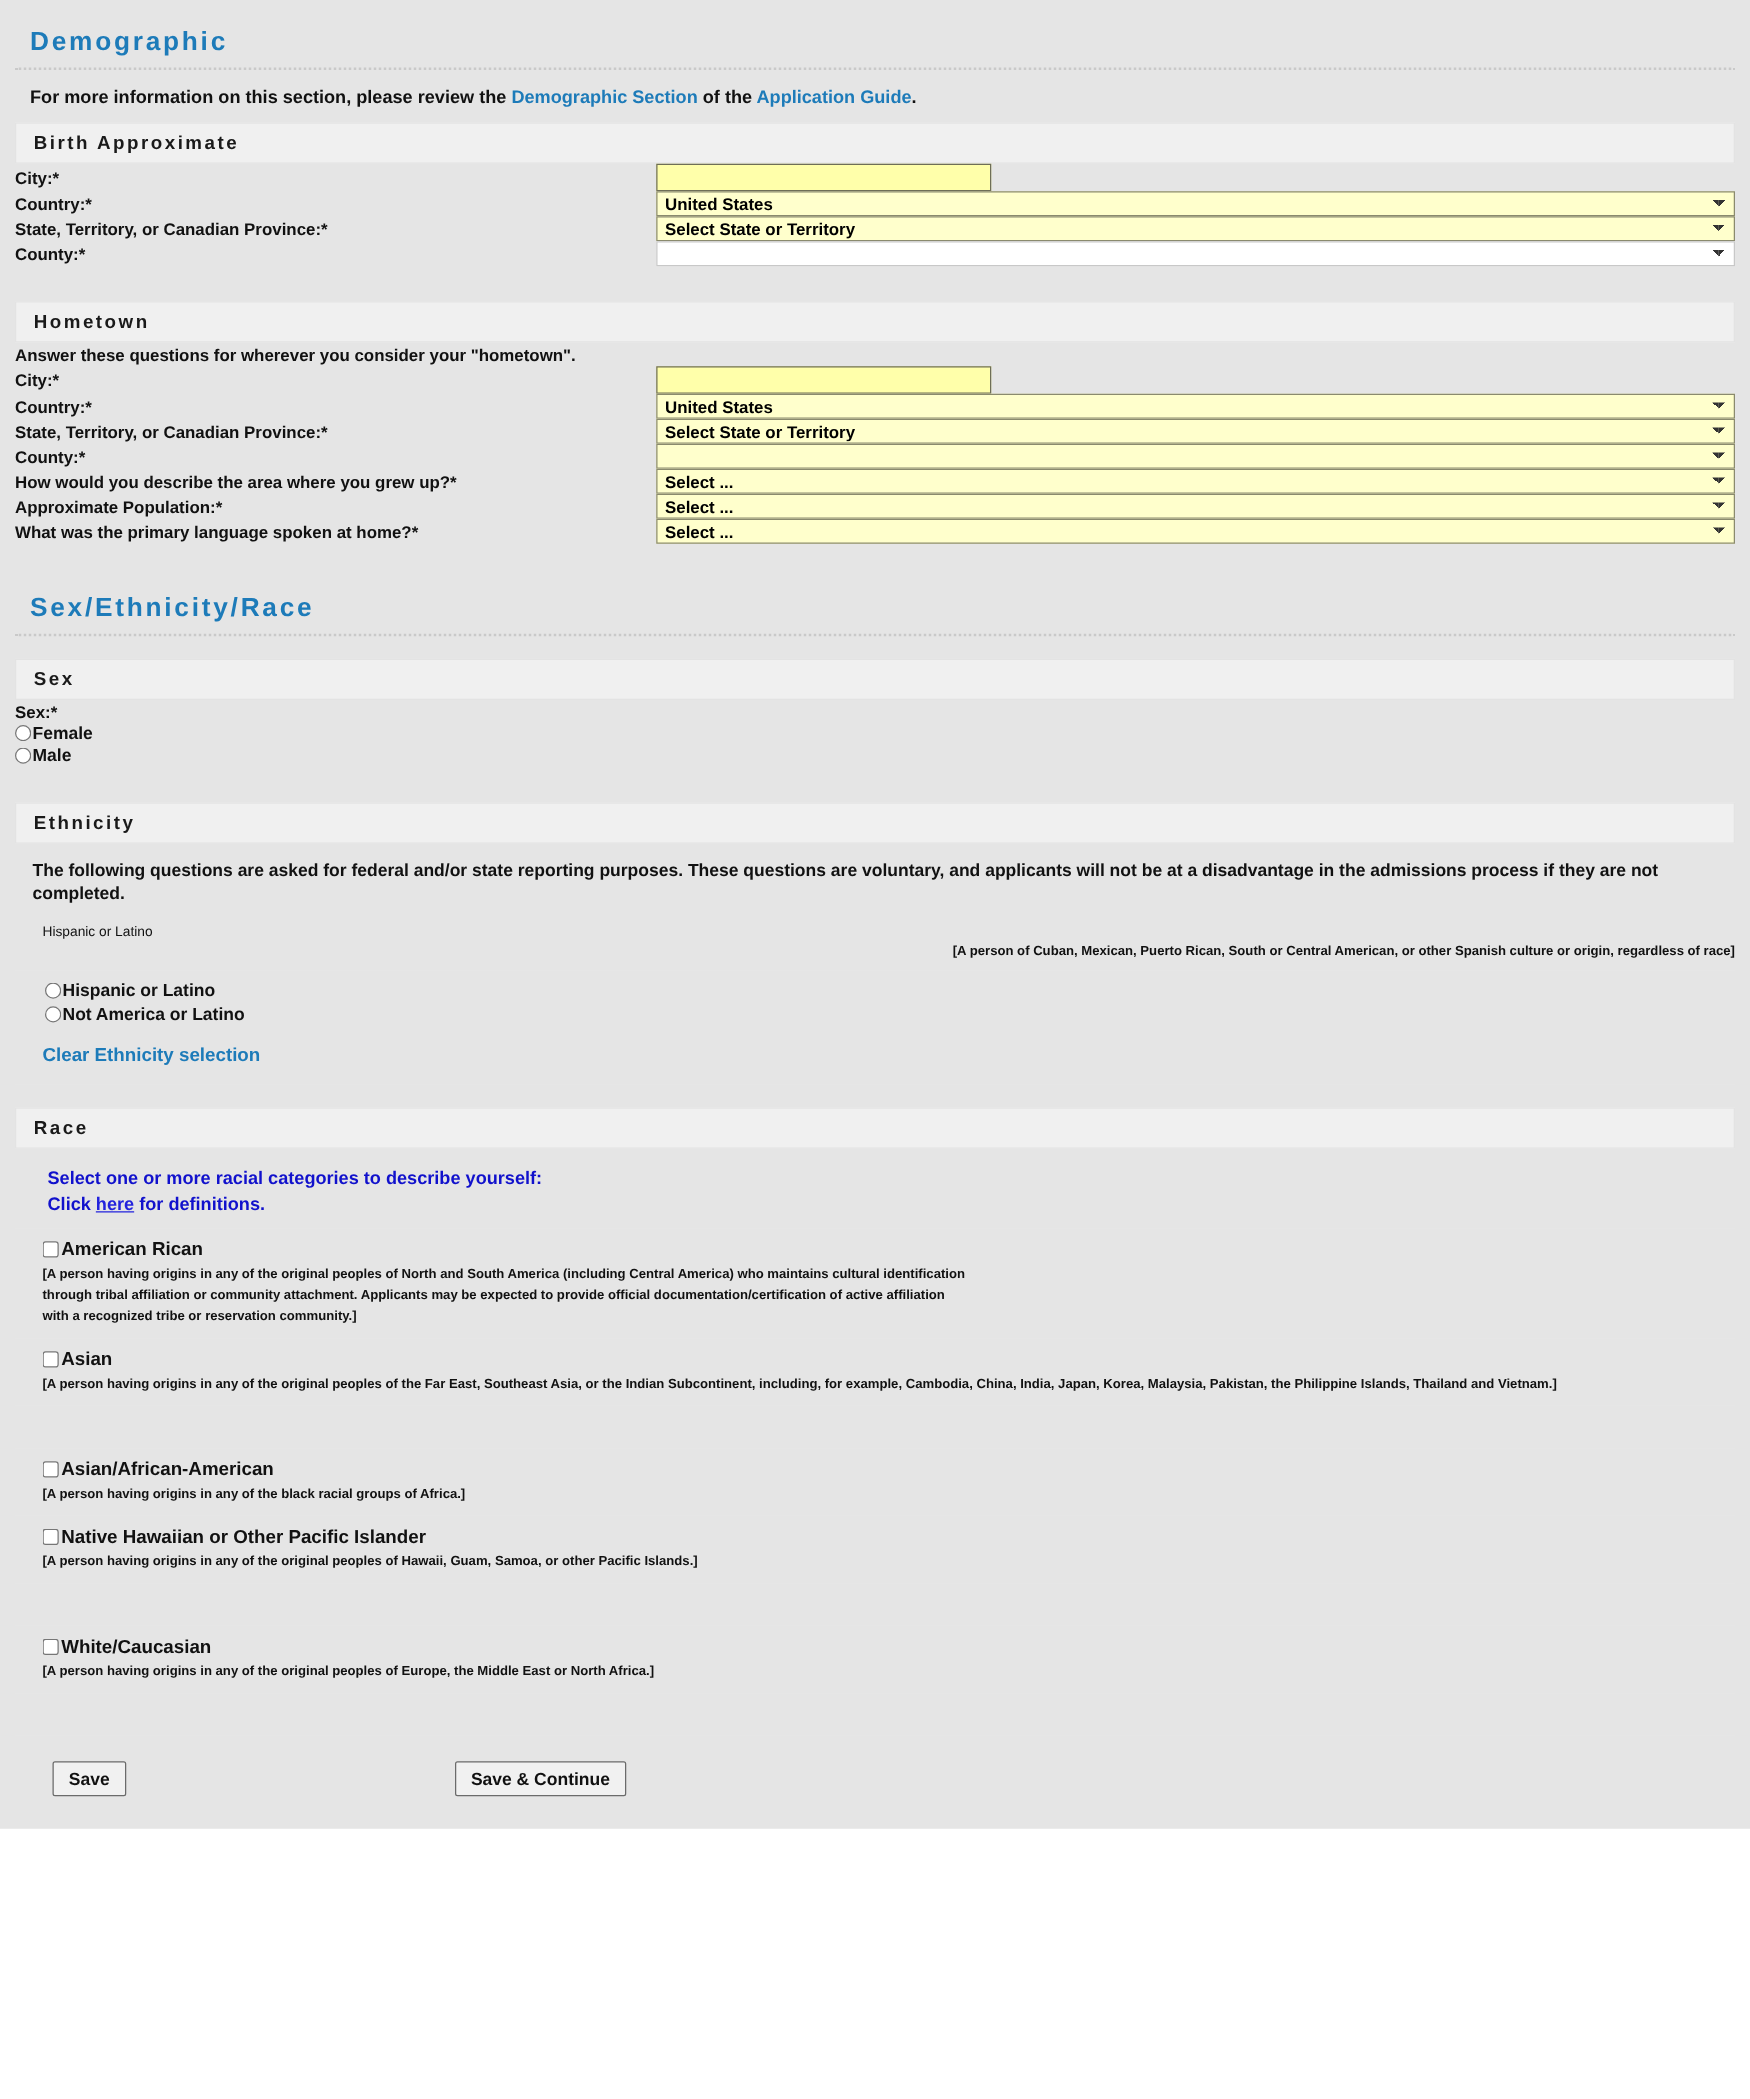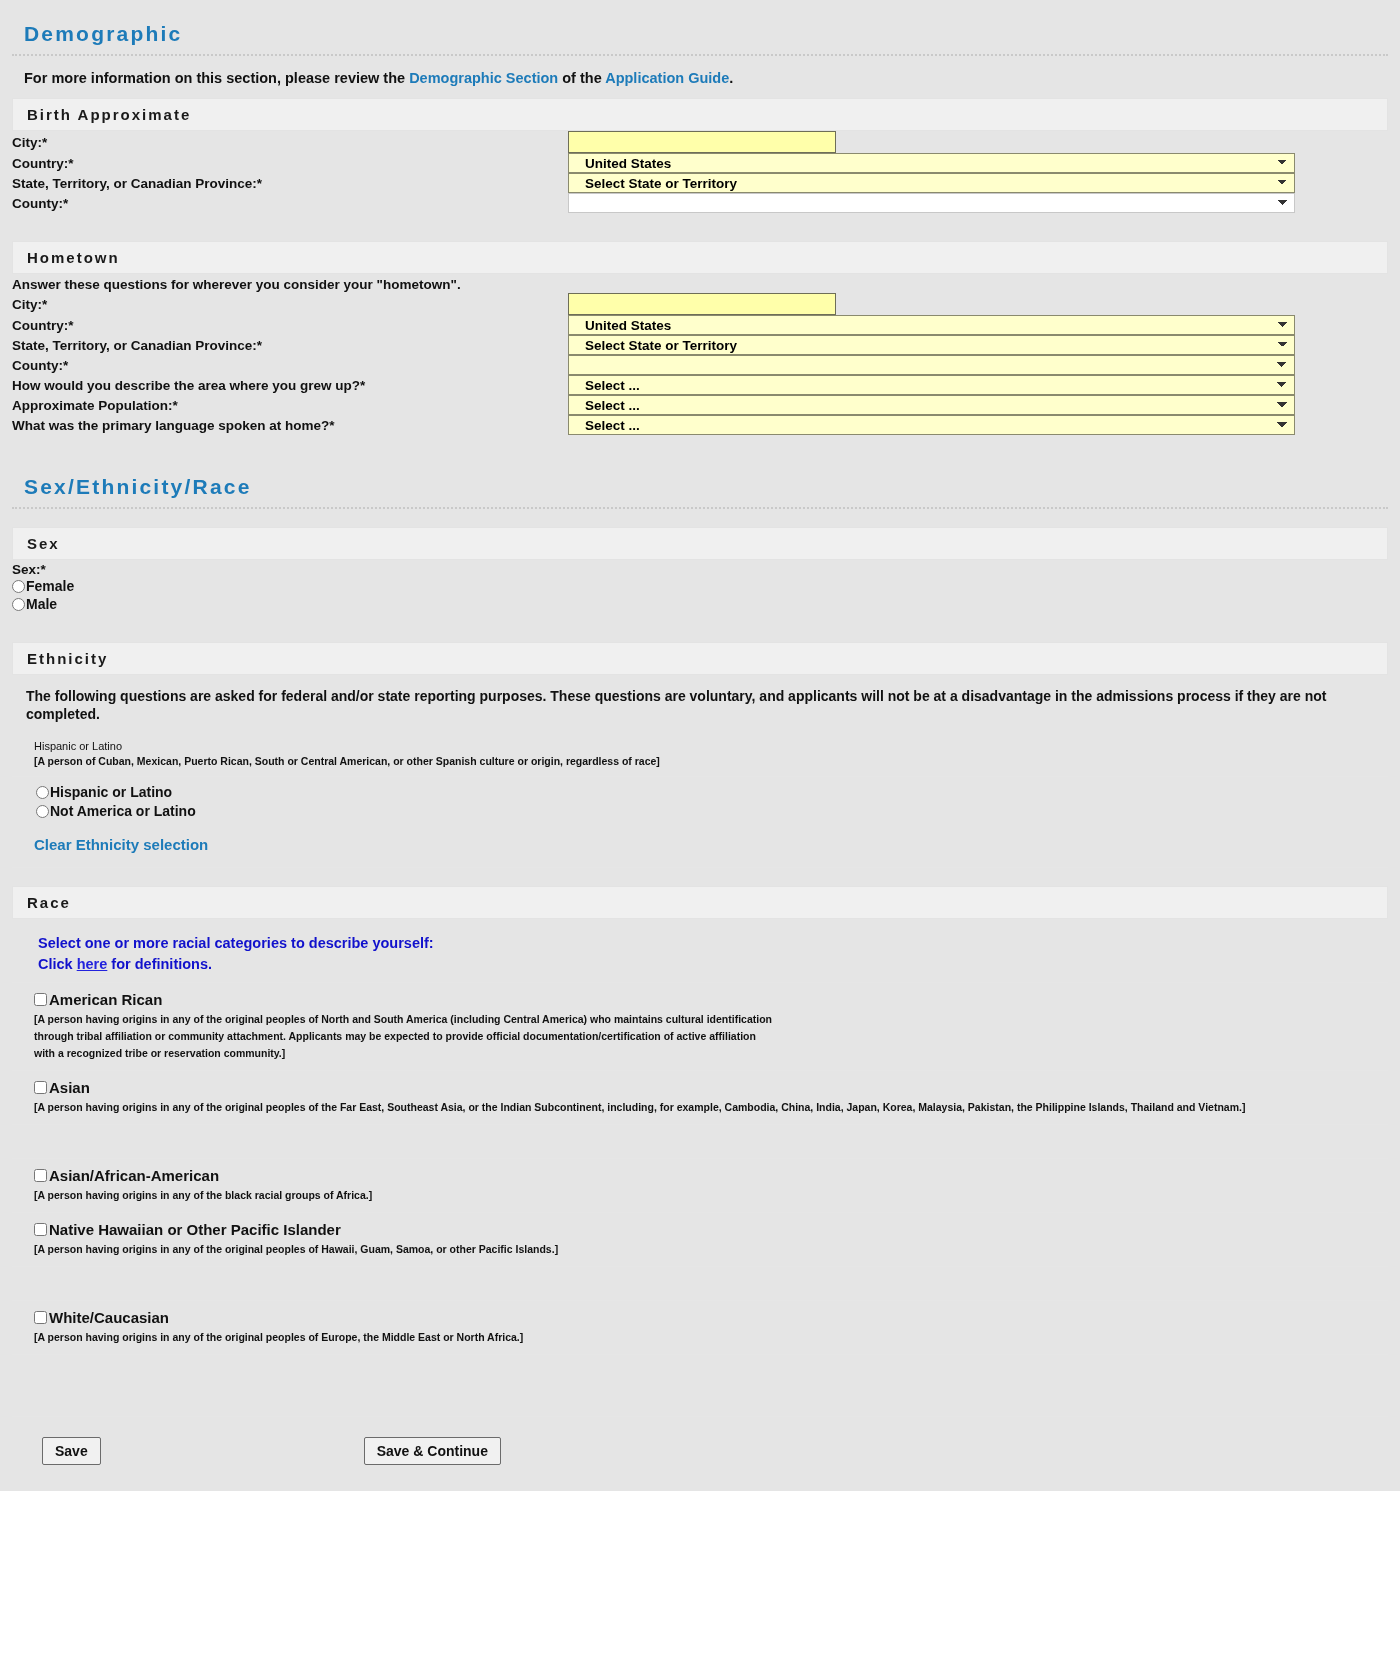--- a/index.html
+++ b/index.html
@@ -85,27 +85,27 @@
     font-weight: bold;
     padding: 1px 3px;
     outline: none;
   }
   input.txt.w-dob { width: 116px; }
   input.txt.w-city { width: 268px; }
 
   select.sel {
     background: #ffffcc;
     border: 1px solid #8a8a6e;
-    width: 727px;
+    width: 863px;
     height: 20px;
     font-family: "Liberation Sans", sans-serif;
     font-size: 13.5px;
     font-weight: bold;
     color: #000;
-    padding: 0 16px;
+    padding: 0 6px;
     -webkit-appearance: none;
     appearance: none;
     background-image:
       linear-gradient(45deg, transparent 50%, #333 50%),
       linear-gradient(135deg, #333 50%, transparent 50%);
     background-position:
       calc(100% - 12px) calc(50% - 1px),
       calc(100% - 7px) calc(50% - 1px);
     background-size: 5px 5px, 5px 5px;
     background-repeat: no-repeat;
@@ -162,20 +162,21 @@
     font-size: 11px;
     color: #111;
     font-weight: normal;
     line-height: 1.35;
   }
   .eth-defblock .t2 {
     font-size: 10.5px;
     color: #111;
     font-weight: bold;
     line-height: 1.35;
+    text-align: right;
   }
   .hline { border-top: 1px solid #e6e6e6; }
 
   .eth-choices { padding: 6px 0 6px 24px; }
   .clear-link {
     display: inline-block;
     color: #1d7bb9;
     font-size: 15px;
     font-weight: bold;
     text-decoration: none;
@@ -211,21 +212,20 @@
     padding-top: 3px;
     max-width: 1272px;
   }
 
   
   .btnbar {
     border-top: 1px solid #e6e6e6;
     padding: 20px 0 26px 0;
     display: flex;
     align-items: flex-end;
-    margin-top: 28px;
   }
   .btn {
     background: #f1f1f1;
     border: 1px solid #6b6b6b;
     border-radius: 2px;
     font-family: "Liberation Sans", sans-serif;
     font-size: 14px;
     font-weight: bold;
     color: #111;
     padding: 5px 12px;

